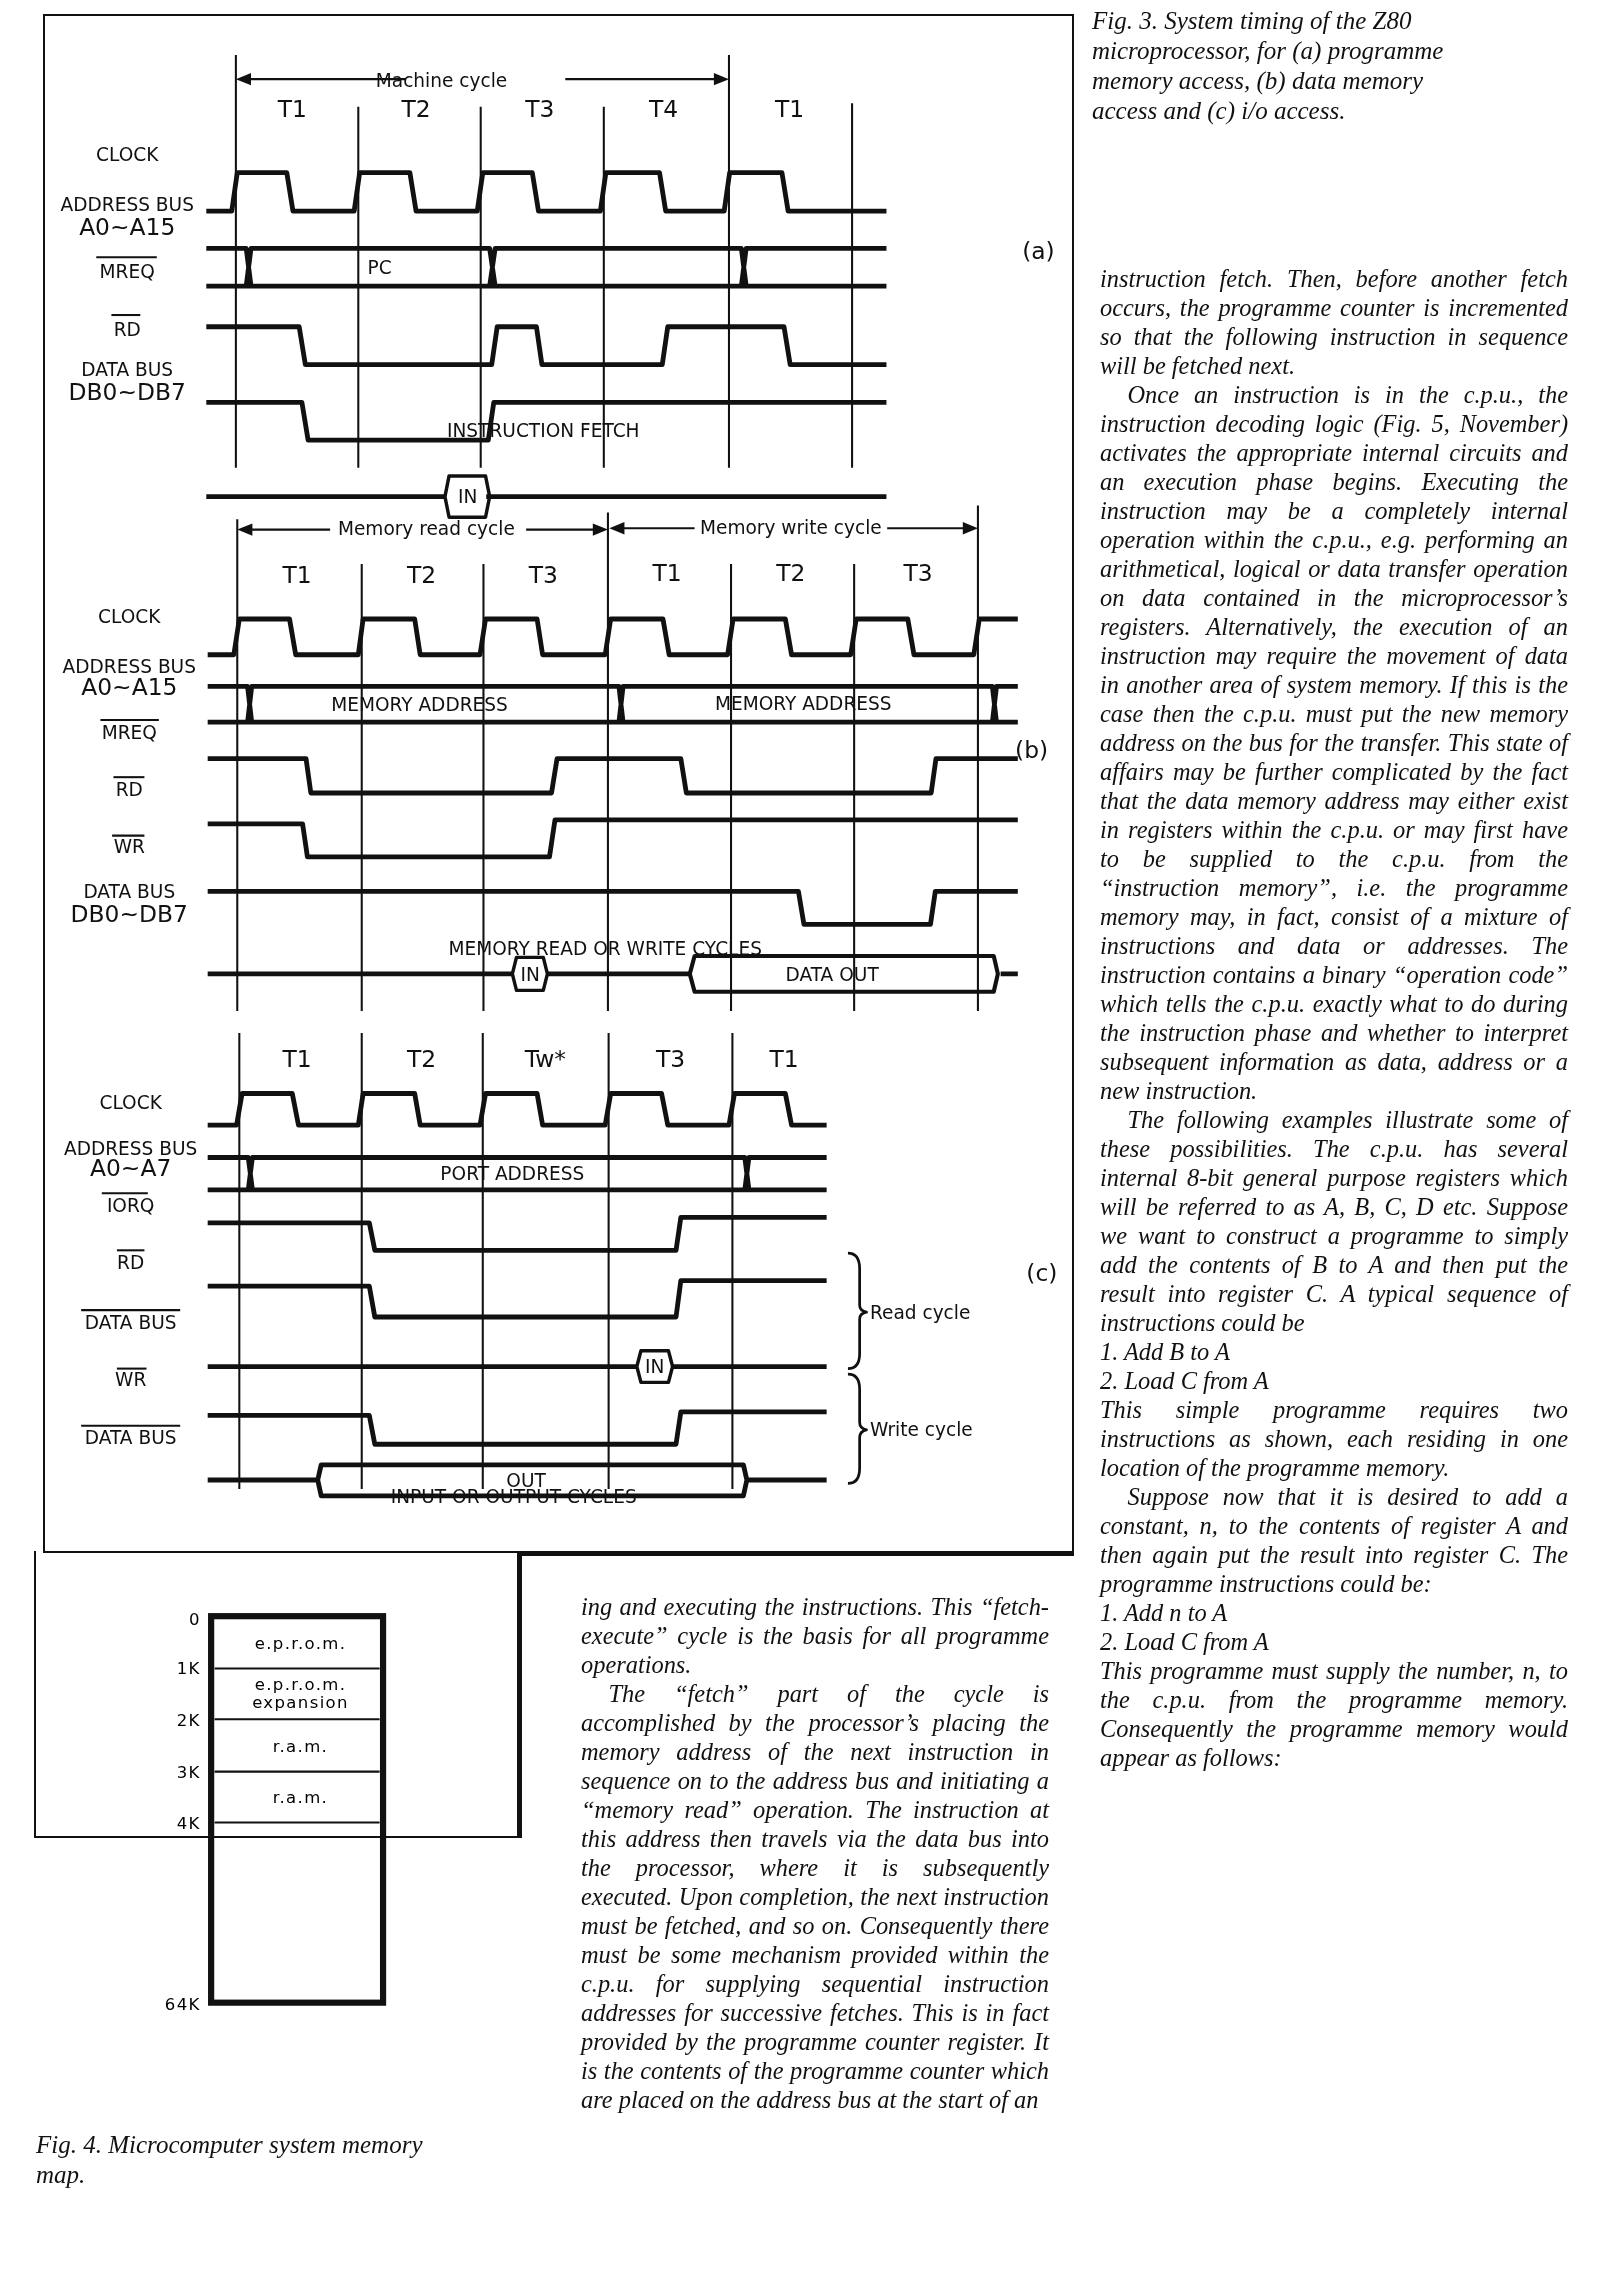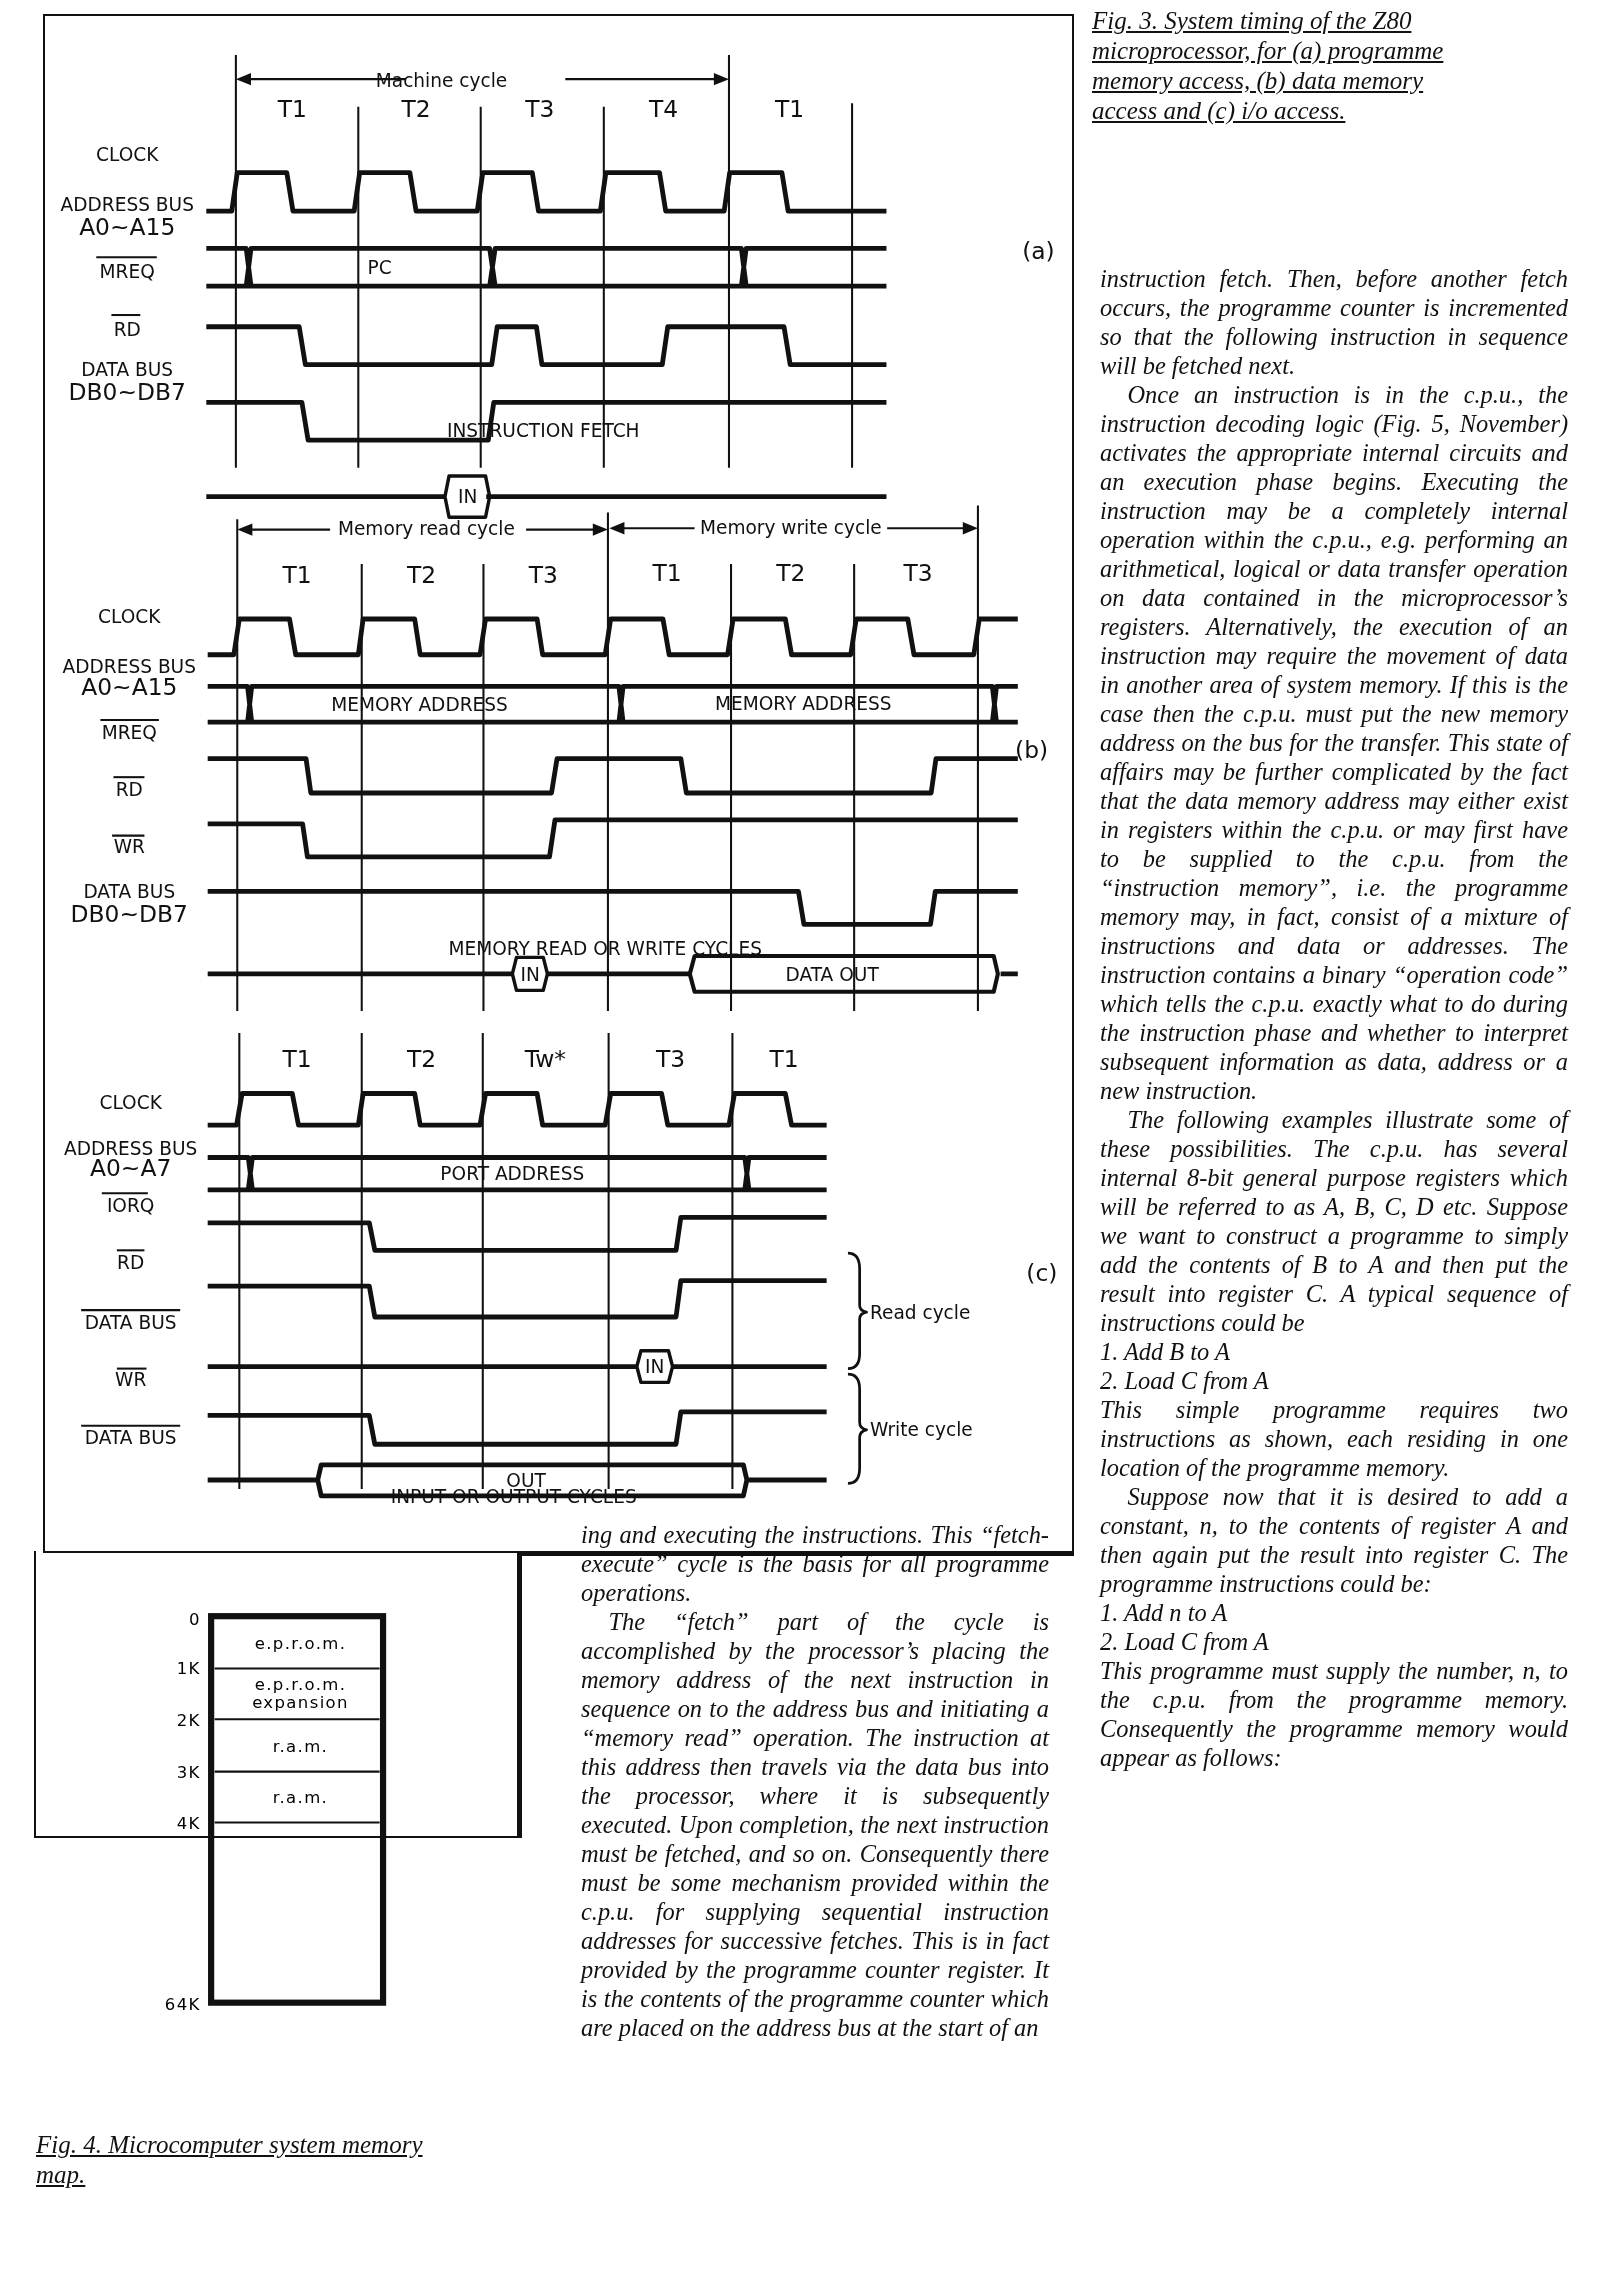--- a/index.html
+++ b/index.html
@@ -2,21 +2,21 @@
 <html style="font-size:11px"><head>
 <meta charset="utf-8">
 <style>
   html,body{margin:0;padding:0;background:#fff;}
   body{width:1623px;height:2273px;position:relative;overflow:hidden;color:#111;font-family:"Liberation Serif","DejaVu Serif",serif;}
   .abs{position:absolute;}
   .frame{position:absolute;border:2.8px solid #111;box-sizing:border-box;}
   svg{position:absolute;left:0;top:0;}
   .sig{font-family:"DejaVu Sans","Liberation Sans",sans-serif;font-size:27px;fill:#111;}
   .tlab{font-family:"DejaVu Sans","Liberation Sans",sans-serif;font-size:34px;fill:#111;}
-  .caption{font-style:italic;font-size:25px;line-height:30px;text-decoration:underline;}
+  .caption{font-style:italic;font-size:25px;line-height:30px;}
   .col{font-size:24.4px;line-height:29px;text-align:justify;font-style:italic;}
   .col p{margin:0;}
   .col p.ind{text-indent:27.5px;}
   .col .center{}
   .mm{font-family:"DejaVu Sans","Liberation Sans",sans-serif;font-size:24px;letter-spacing:2px;}
 </style>
 </head>
 <body>
 
 <div class="frame" style="left:43px;top:13.8px;width:1031px;height:1539px;"></div>
@@ -211,21 +211,21 @@
   <text class="mm" x="292" y="2585" text-anchor="end">3K</text>
   <text class="mm" x="292" y="2660" text-anchor="end">4K</text>
   <text class="mm" x="292" y="2922" text-anchor="end">64K</text>
 </svg>
 
 <div class="abs caption" style="left:36px;top:2130px;width:488px;">
   <div>Fig. 4. Microcomputer system memory</div>
   <div>map.</div>
 </div>
 
-<div class="abs col" style="left:581px;top:1520px;width:468px;">
+<div class="abs col" style="left:581px;top:1592px;width:468px;">
   <p>ing and executing the instructions. This “fetch-execute” cycle is the basis for all programme operations.</p>
   <p class="ind">The “fetch” part of the cycle is accomplished by the processor’s placing the memory address of the next instruction in sequence on to the address bus and initiating a “memory read” operation. The instruction at this address then travels via the data bus into the processor, where it is subsequently executed. Upon completion, the next instruction must be fetched, and so on. Consequently there must be some mechanism provided within the c.p.u. for supplying sequential instruction addresses for successive fetches. This is in fact provided by the programme counter register. It is the contents of the programme counter which are placed on the address bus at the start of an</p>
 </div>
 
 <div class="abs col" style="left:1100px;top:264px;width:468px;">
   <p>instruction fetch. Then, before another fetch occurs, the programme counter is incremented so that the following instruction in sequence will be fetched next.</p>
   <p class="ind">Once an instruction is in the c.p.u., the instruction decoding logic (Fig. 5, November) activates the appropriate internal circuits and an execution phase begins. Executing the instruction may be a completely internal operation within the c.p.u., e.g. performing an arithmetical, logical or data transfer operation on data contained in the microprocessor’s registers. Alternatively, the execution of an instruction may require the movement of data in another area of system memory. If this is the case then the c.p.u. must put the new memory address on the bus for the transfer. This state of affairs may be further complicated by the fact that the data memory address may either exist in registers within the c.p.u. or may first have to be supplied to the c.p.u. from the “instruction memory”, i.e. the programme memory may, in fact, consist of a mixture of instructions and data or addresses. The instruction contains a binary “operation code” which tells the c.p.u. exactly what to do during the instruction phase and whether to interpret subsequent information as data, address or a new instruction.</p>
   <p class="ind">The following examples illustrate some of these possibilities. The c.p.u. has several internal 8-bit general purpose registers which will be referred to as A, B, C, D etc. Suppose we want to construct a programme to simply add the contents of B to A and then put the result into register C. A typical sequence of instructions could be</p>
   <p class="center">1. Add B to A</p>
   <p class="center">2. Load C from A</p>

